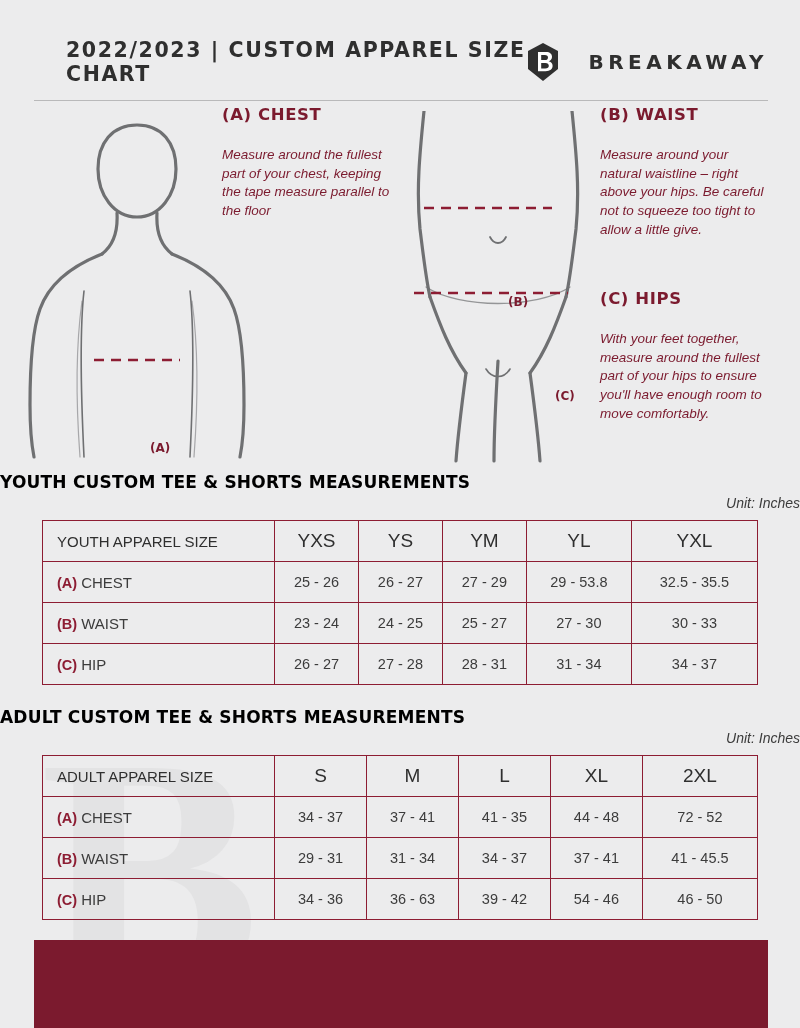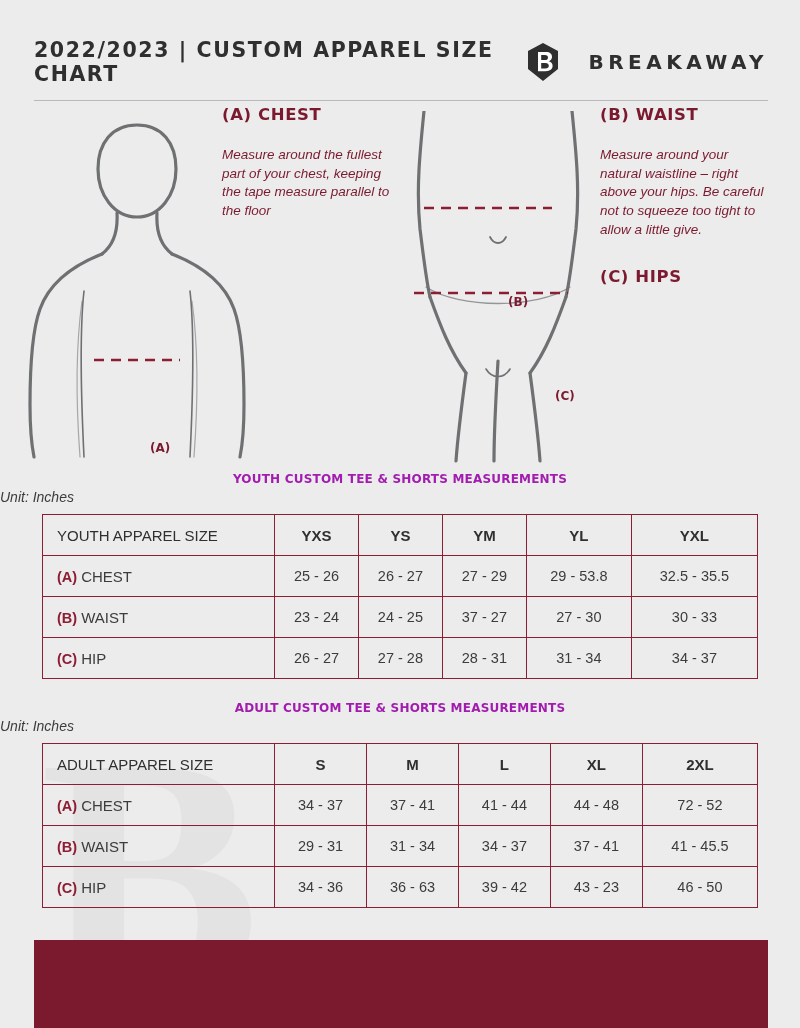--- a/index.html
+++ b/index.html
@@ -35,20 +35,21 @@
     z-index: 0;
   }
   
   .header {
     position: relative;
     z-index: 2;
     display: flex;
     align-items: center;
     justify-content: space-between;
     padding: 38px 32px 0 34px;
+    margin-left: 32px;
   }
   .header-title {
     font-size: 20.5px;
     font-weight: bold;
     letter-spacing: 1.6px;
     color: #2f2f2f;
     font-family: "DejaVu Sans", sans-serif;
   }
   .brand {
     display: flex;
@@ -105,29 +106,29 @@
     font-family: "DejaVu Sans", sans-serif;
   }
 
   
   .section {
     position: relative;
     z-index: 2;
     margin-top: 6px;
   }
   .tbl-title {
-    text-align: center;
-    font-size: 12px;
-    font-weight: bold;
-    color: #a21caf;
+    text-align: left;
+    font-size: 17px;
+    font-weight: bold;
+    color: #000000;
     letter-spacing: 0.2px;
     font-family: "DejaVu Sans", sans-serif;
   }
   .tbl-sub {
-    text-align: left;
+    text-align: right;
     font-size: 14px;
     font-style: italic;
     color: #3c3c3c;
     margin-top: 3px;
     margin-bottom: 9px;
   }
   table {
     border-collapse: collapse;
     width: 716px;
     margin: 0 auto;
@@ -141,22 +142,22 @@
     font-size: 14.5px;
     color: #3c3c3c;
     font-weight: normal;
   }
   table th.rowhead, table td.rowhead {
     text-align: left;
     padding-left: 14px;
     width: 216px;
   }
   thead th {
-    font-weight: bold;
-    font-size: 15px;
+    font-weight: normal;
+    font-size: 19px;
     color: #2f2f2f;
   }
   thead th.rowhead {
     font-weight: normal;
     font-size: 15px;
   }
   td.rowhead .tag {
     color: #8d1d33;
     font-weight: bold;
   }
@@ -263,25 +264,26 @@
     <div class="label-tag" style="position:absolute; left:555px; top:288px;">(C)</div>
 
     <div class="fig" style="left:600px; top:4px; width:172px;">
       <div class="note-title">
         <span class="paren">(B)</span>
         <span>WAIST</span>
       </div>
       <div class="note-body">Measure around your natural waistline – right above your hips. Be careful not to squeeze too tight to allow a little give.</div>
     </div>
 
-    <div class="fig" style="left:600px; top:166px; width:172px;">
+    <div class="fig" style="left:600px; top:188px; width:172px;">
       <div class="note-title">
         <span class="paren">(C)</span>
         <span>HIPS</span>
       </div>
+      <div class="note-body">With your feet together, measure around the fullest part of your hips to ensure you'll have enough room to move comfortably.</div>
     </div>
   </div>
 
   <div class="section">
     <div class="tbl-title">YOUTH CUSTOM TEE &amp; SHORTS MEASUREMENTS</div>
     <div class="tbl-sub">Unit: Inches</div>
     <table>
       <thead>
         <tr>
           <th class="rowhead">YOUTH APPAREL SIZE</th>
@@ -304,21 +306,21 @@
           <td>29 - 53.8</td>
           <td>32.5 - 35.5</td>
         </tr>
         <tr>
           <td class="rowhead">
             <span class="tag">(B)</span>
             <span class="lbl">WAIST</span>
           </td>
           <td>23 - 24</td>
           <td>24 - 25</td>
-          <td>37 - 27</td>
+          <td>25 - 27</td>
           <td>27 - 30</td>
           <td>30 - 33</td>
         </tr>
         <tr>
           <td class="rowhead">
             <span class="tag">(C)</span>
             <span class="lbl">HIP</span>
           </td>
           <td>26 - 27</td>
           <td>27 - 28</td>
@@ -345,21 +347,21 @@
         </tr>
       </thead>
       <tbody>
         <tr>
           <td class="rowhead">
             <span class="tag">(A)</span>
             <span class="lbl">CHEST</span>
           </td>
           <td>34 - 37</td>
           <td>37 - 41</td>
-          <td>41 - 44</td>
+          <td>41 - 35</td>
           <td>44 - 48</td>
           <td>72 - 52</td>
         </tr>
         <tr>
           <td class="rowhead">
             <span class="tag">(B)</span>
             <span class="lbl">WAIST</span>
           </td>
           <td>29 - 31</td>
           <td>31 - 34</td>
@@ -368,21 +370,21 @@
           <td>41 - 45.5</td>
         </tr>
         <tr>
           <td class="rowhead">
             <span class="tag">(C)</span>
             <span class="lbl">HIP</span>
           </td>
           <td>34 - 36</td>
           <td>36 - 63</td>
           <td>39 - 42</td>
-          <td>43 - 23</td>
+          <td>54 - 46</td>
           <td>46 - 50</td>
         </tr>
       </tbody>
     </table>
   </div>
 
   <div class="footer-band"></div>
 </div>
 
 </body></html>

